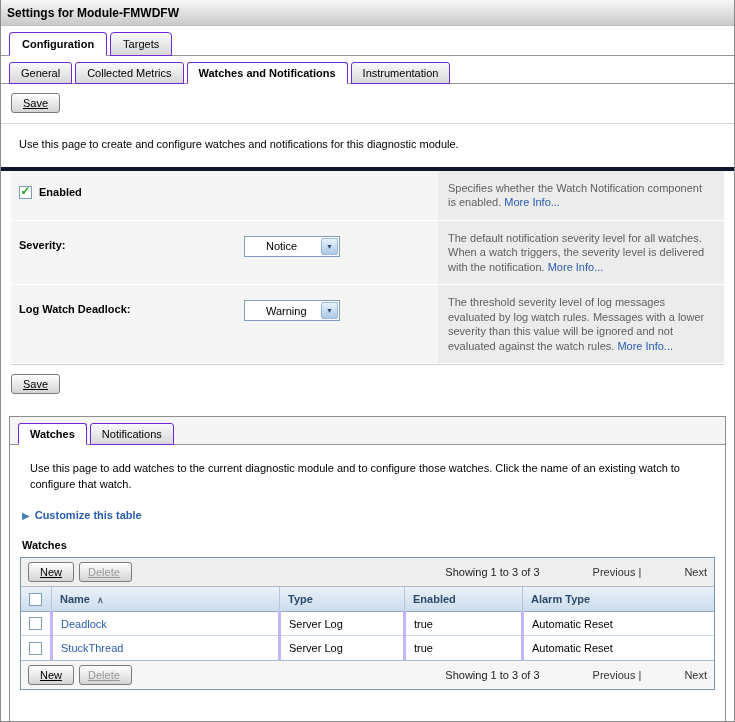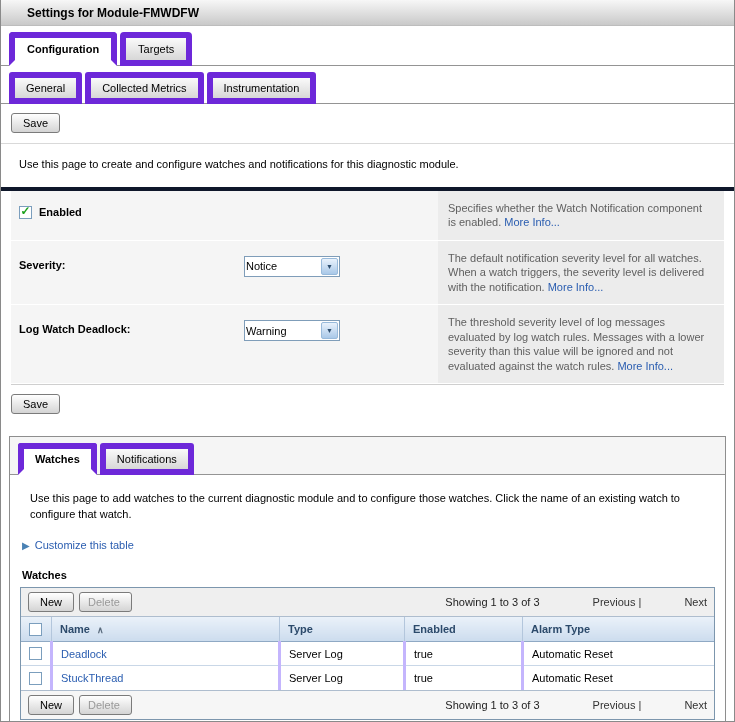--- a/index.html
+++ b/index.html
@@ -1,31 +1,31 @@
 <!DOCTYPE html>
 <html><head>
 <meta charset="utf-8">
 <style>
   * { box-sizing: border-box; margin: 0; padding: 0; }
   html,body { background:#fff; }
   body { font-family:"Liberation Sans", sans-serif; font-size:11px; color:#000; }
   .page { width:735px; height:722px; border:1px solid #8a8a8a; border-top:none; overflow:hidden; background:#fff; }
 
   
-  .titlebar { height:26px; background:linear-gradient(#f7f7f7,#c9c9c9); display:flex; align-items:center; padding:0 26px; font-weight:bold; font-size:12px; border-bottom:1px solid #bdbdbd; }
+  .titlebar { height:26px; background:linear-gradient(#f7f7f7,#c9c9c9); display:flex; align-items:center; padding:0 6px; font-weight:bold; font-size:12px; border-bottom:1px solid #bdbdbd; }
 
   
   .tabstrip { display:flex; gap:3px; padding:6px 8px 0; border-bottom:1px solid #949494; align-items:flex-end; background:#fff; }
-  .tab { margin-bottom:-1px; border:6px solid #6d28d9; border-radius:4px 4px 0 0; background:linear-gradient(#fafafa,#d7d7d7); padding:5px 12px; cursor:pointer; white-space:nowrap; }
+  .tab { margin-bottom:-1px; border:1px solid #6d28d9; border-radius:4px 4px 0 0; background:linear-gradient(#fafafa,#d7d7d7); padding:5px 12px; cursor:pointer; white-space:nowrap; }
   .tab.active { background:#fff; border-bottom-color:#fff; font-weight:bold; }
   .tabstrip.lvl2 .tab { padding:4px 11px; border-radius:3px 3px 0 0; }
   .panel-tabstrip { background:#f5f5f5; }
 
   
-  .btn { display:inline-block; font-family:"Liberation Sans", sans-serif; font-size:11px; padding:3px 11px; border:1px solid #7b7b7b; border-radius:3px; background:linear-gradient(#ffffff,#d4d4d4); color:#000; cursor:pointer; }
+  .btn { display:inline-block; font-family:"Liberation Sans", sans-serif; font-size:11px; padding:3px 11px; border:1px solid #7b7b7b; border-radius:3px; background:linear-gradient(#ffffff,#d4d4d4); color:#000; cursor:pointer;text-decoration:underline; }
   .btn.disabled { color:#999;padding-left:8px; }
 
   .save-row { padding:9px 10px 10px; }
   .save-row.top { border-bottom:1px solid #d9d9d9; }
 
   .intro-wrap { padding:13px 18px 15px; border-bottom:4px solid #0f172a; line-height:1.35; }
 
   
   .form { margin:0 10px; border-bottom:1px solid #cfcfcf; }
   .form-row { display:flex; background:#f5f5f5; border-bottom:1px solid #fff; }
@@ -34,29 +34,29 @@
   .cell-main .label-col { width:225px; font-weight:bold; padding-top:3px; }
   .cell-help { flex:1; background:#ececec; color:#5f5f5f; padding:10px 12px 10px 10px; line-height:1.32; }
   .cell-help a { color:#2a5db0; text-decoration:none; }
 
   
   .checkbox { width:13px; height:13px; border:1px solid #7b9ebd; background:#fff; display:inline-flex; align-items:center; justify-content:center; vertical-align:middle; cursor:pointer; }
   .checkbox .check { color:#1ca11c; font-size:12px; font-weight:bold; line-height:1; position:relative; top:-1px; }
   .cb-gap { display:inline-block; width:7px; }
 
   
-  .select { width:96px; height:21px; border:1px solid #7f9db9; background:#fff; display:inline-flex; align-items:center; position:relative; padding-left:1px; cursor:pointer; }
+  .select { width:96px; height:21px; border:1px solid #7f9db9; background:#fff; display:inline-flex; align-items:center; position:relative; padding-left:21px; cursor:pointer; }
   .select .select-arrow { position:absolute; right:1px; top:1px; bottom:1px; width:17px; background:linear-gradient(#e9f2fc,#a9c8e8); border:1px solid #98badb; border-radius:2px; display:flex; align-items:center; justify-content:center; font-size:7px; color:#2d4d6e; }
 
   
   .watch-panel { margin:12px 8px 0; border:1px solid #8e8e8e; background:#fff; min-height:316px; }
   .panel-desc { padding:16px 22px 0 20px; line-height:1.4; max-width:700px; }
   .customize-row { margin:17px 0 0 12px; display:flex; align-items:center; gap:5px; }
   .customize-row .tri { color:#4a82b4; font-size:10px; }
-  .customize-row a { color:#2a5db0; font-weight:normal; text-decoration:none; }
+  .customize-row a { color:#2a5db0; font-weight:bold; text-decoration:none; }
   .table-title { margin:18px 0 6px 12px; font-weight:bold; font-size:11px; }
 
   
   .tablebox { margin:0 10px; border:1px solid #7c96ad; }
   .table-toolbar { display:flex; align-items:center; justify-content:space-between; padding:4px 7px; background:#efefef; border-bottom:1px solid #aebdce; }
   .table-toolbar.bottom { border-bottom:none; border-top:1px solid #aebdce; background:#f6f6f6; }
   .toolbar-buttons { display:flex; gap:5px; }
   .paging { color:#222; }
   .paging .pg-links { margin-left:10px; color:#333; }
   .paging a { color:#333; text-decoration:none;padding-left:40px; }
@@ -90,20 +90,23 @@
       <span>Targets</span>
     </div>
   </div>
 
   <div class="tabstrip lvl2">
     <div class="tab">
       <span>General</span>
     </div>
     <div class="tab">
       <span>Collected Metrics</span>
+    </div>
+    <div class="tab active">
+      <span>Watches and Notifications</span>
     </div>
     <div class="tab">
       <span>Instrumentation</span>
     </div>
   </div>
 
   <div class="save-row top">
     <button class="btn">Save</button>
   </div>
 

